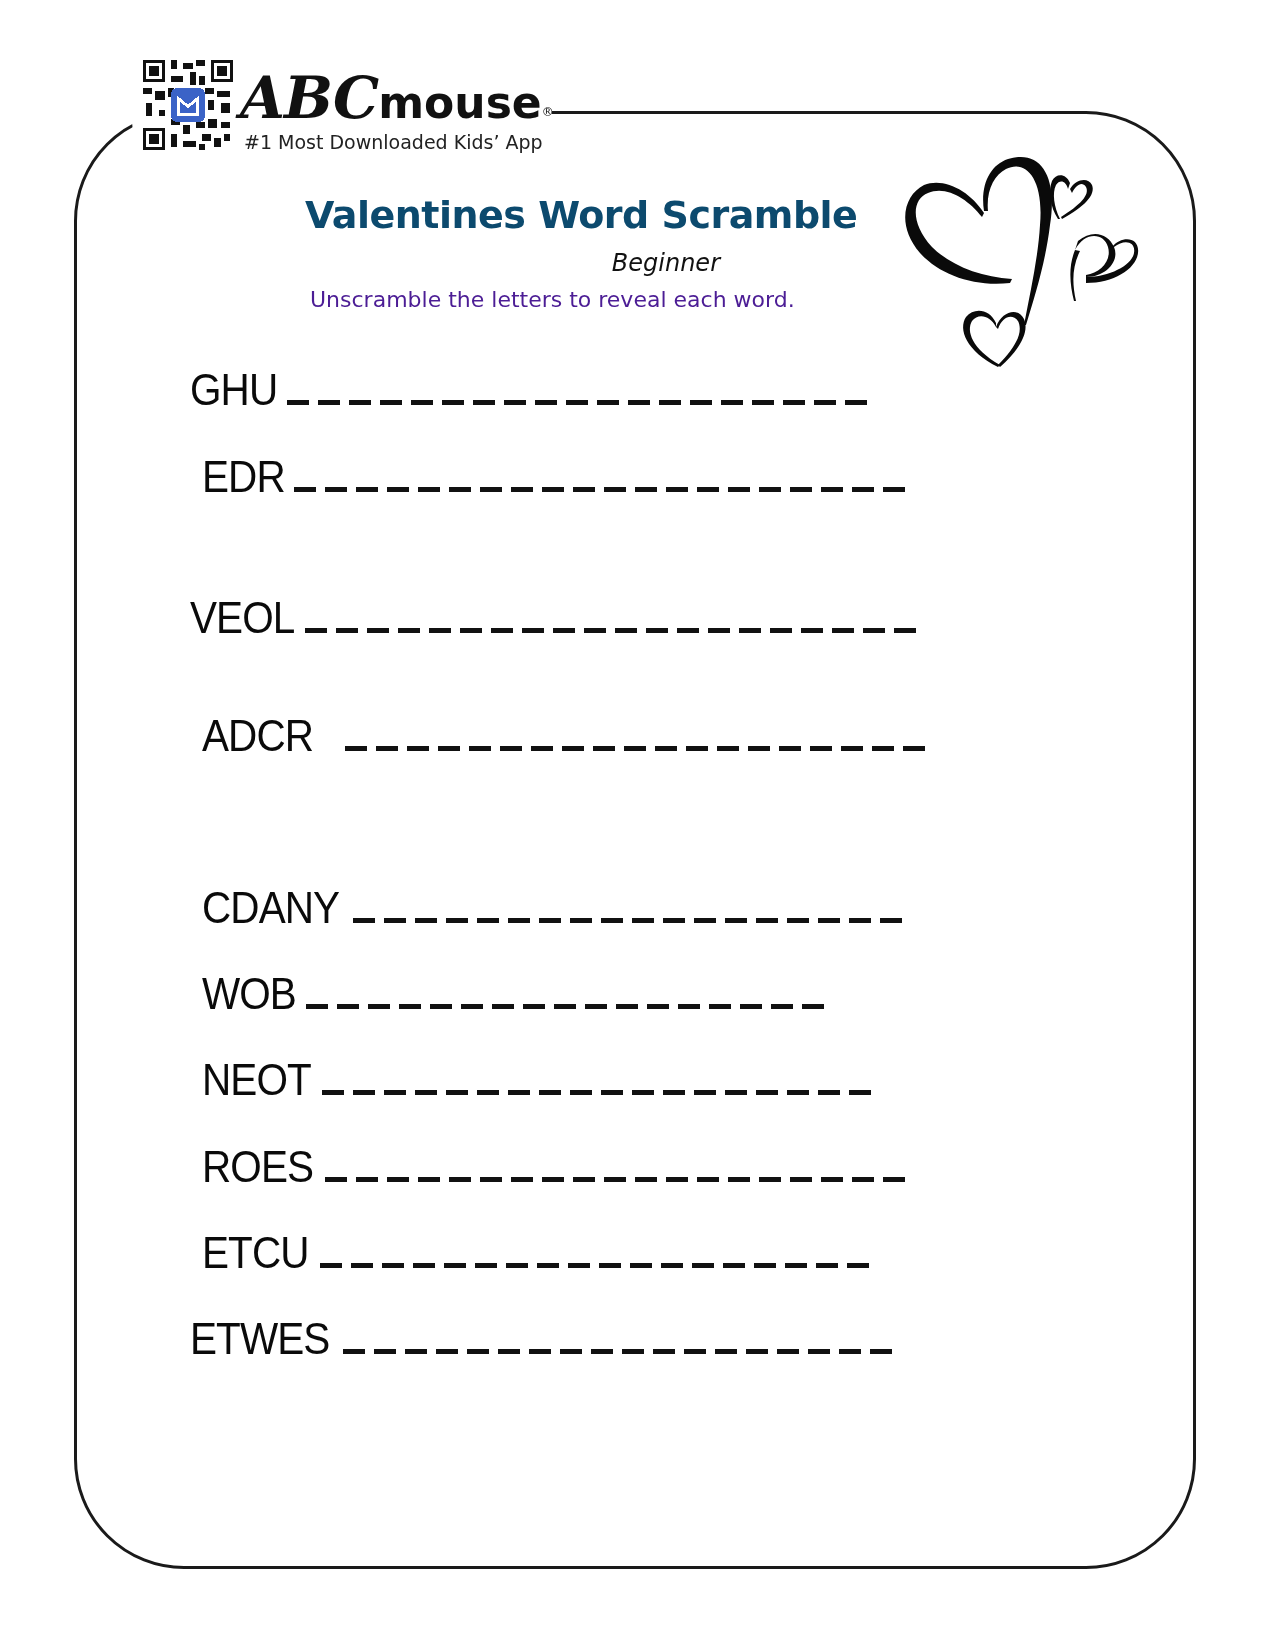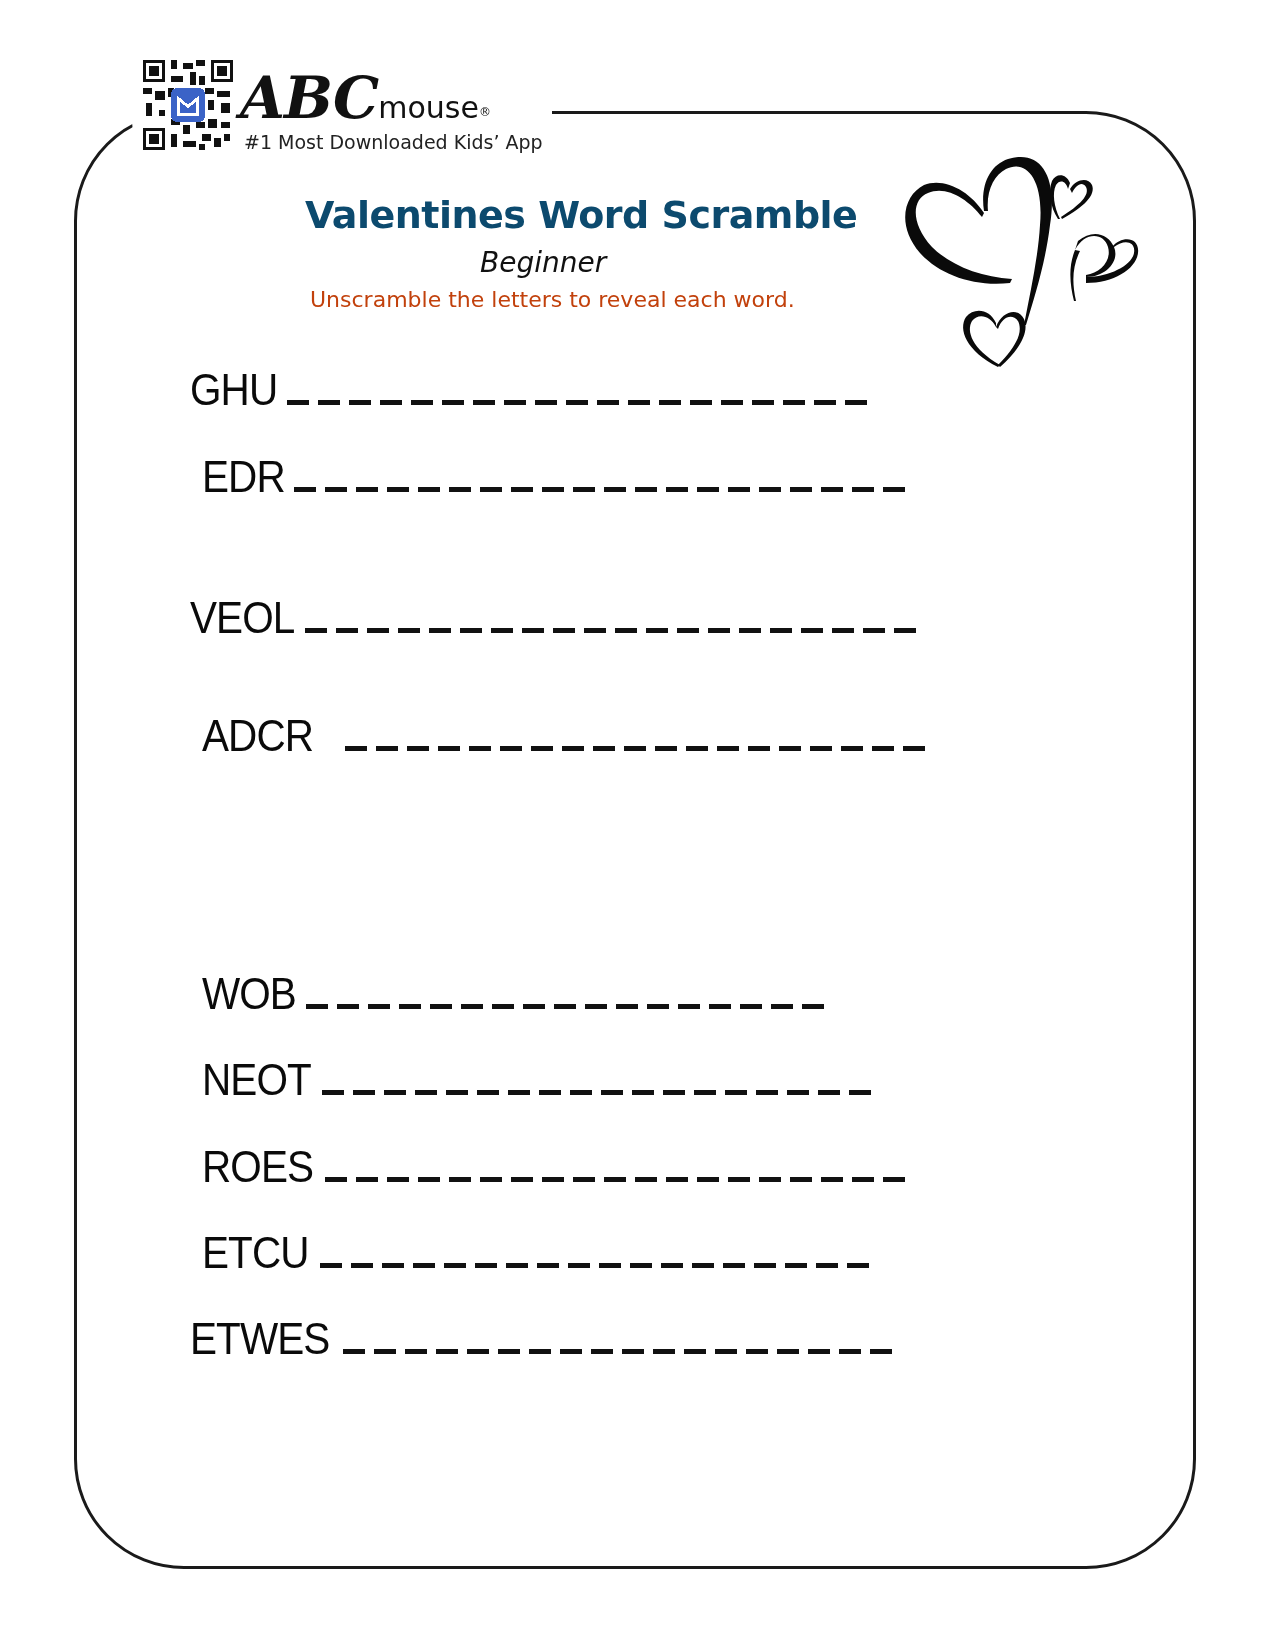--- a/index.html
+++ b/index.html
@@ -17,39 +17,39 @@
     .qr {
       position: absolute; left: 143px; top: 60px; width: 90px; height: 90px;
       background: #fff;
     }
     .qr svg { width: 90px; height: 90px; display: block; }
     .brand-name {
       position: absolute; left: 240px; top: 68px; font-family: "DejaVu Serif", serif;
       font-weight: bold; font-size: 56px; line-height: 60px; letter-spacing: -1px; color: #111;
     }
     .brand-name .abc { font-style: italic; font-size: 58px; }
-    .brand-name .mouse { font-family: "DejaVu Sans", sans-serif; font-weight: normal; font-size: 30px; letter-spacing: 0; }
+    .brand-name .mouse { font-family: "DejaVu Sans", sans-serif; font-weight: bold; font-size: 44px; letter-spacing: 0; }
     .brand-name .reg { font-family: "DejaVu Sans", sans-serif; font-weight: normal; font-size: 12px; vertical-align: top; position: relative; top: 14px; }
     .tagline {
       position: absolute; left: 244px; top: 131px; font-family: "DejaVu Sans", sans-serif;
       font-size: 19px; line-height: 22px; color: #222;
     }
 
     .title {
       position: absolute; left: 305px; top: 192px; width: 600px;
       font-family: "DejaVu Sans", sans-serif; font-weight: bold; font-size: 38px; line-height: 46px;
       letter-spacing: -0.5px; color: #0c4a6e; white-space: nowrap;
     }
     .subtitle {
-      position: absolute; left: 480px; top: 243px; width: 240px; text-align: left;
-      font-family: "DejaVu Sans", sans-serif; font-style: italic; font-size: 28px; line-height: 40px; color: #111;
+      position: absolute; left: 480px; top: 243px; width: 240px; text-align: right;
+      font-family: "DejaVu Sans", sans-serif; font-style: italic; font-size: 24px; line-height: 40px; color: #111;
     }
     .instructions {
       position: absolute; left: 310px; top: 286px; font-family: "DejaVu Sans", sans-serif;
-      font-size: 22px; line-height: 28px; color: #c2410c; white-space: nowrap;
+      font-size: 22px; line-height: 28px; color: #4c1d95; white-space: nowrap;
     }
 
     .hearts { position: absolute; left: 900px; top: 155px; width: 260px; height: 230px; }
     .hearts svg { width: 100%; height: 100%; }
 
     .words { position: absolute; left: 0; top: 0; width: 1182px; height: 1650px; }
     .word-row {
       position: absolute; display: flex; align-items: baseline; height: 60px;
       font-family: "Liberation Sans", sans-serif; font-size: 44px; line-height: 60px; color: #0a0a0a;
     }
@@ -148,20 +148,24 @@
     <span class="blank" style="width:618px;"></span>
   </div>
   <div class="word-row" style="left:190px; top:588px;">
     <span class="scrambled">VEOL</span>
     <span class="blank" style="width:618px;"></span>
   </div>
   <div class="word-row" style="left:202px; top:706px;gap:20px;">
     <span class="scrambled">ADCR</span>
     <span class="blank" style="width:586px;"></span>
   </div>
+  <div class="word-row" style="left:202px; top:878px;">
+    <span class="scrambled">CDANY</span>
+    <span class="blank" style="width:555px;"></span>
+  </div>
   <div class="word-row" style="left:202px; top:964px;">
     <span class="scrambled">WOB</span>
     <span class="blank" style="width:524px;"></span>
   </div>
   <div class="word-row" style="left:202px; top:1050px;">
     <span class="scrambled">NEOT</span>
     <span class="blank" style="width:555px;"></span>
   </div>
   <div class="word-row" style="left:202px; top:1137px;">
     <span class="scrambled">ROES</span>

